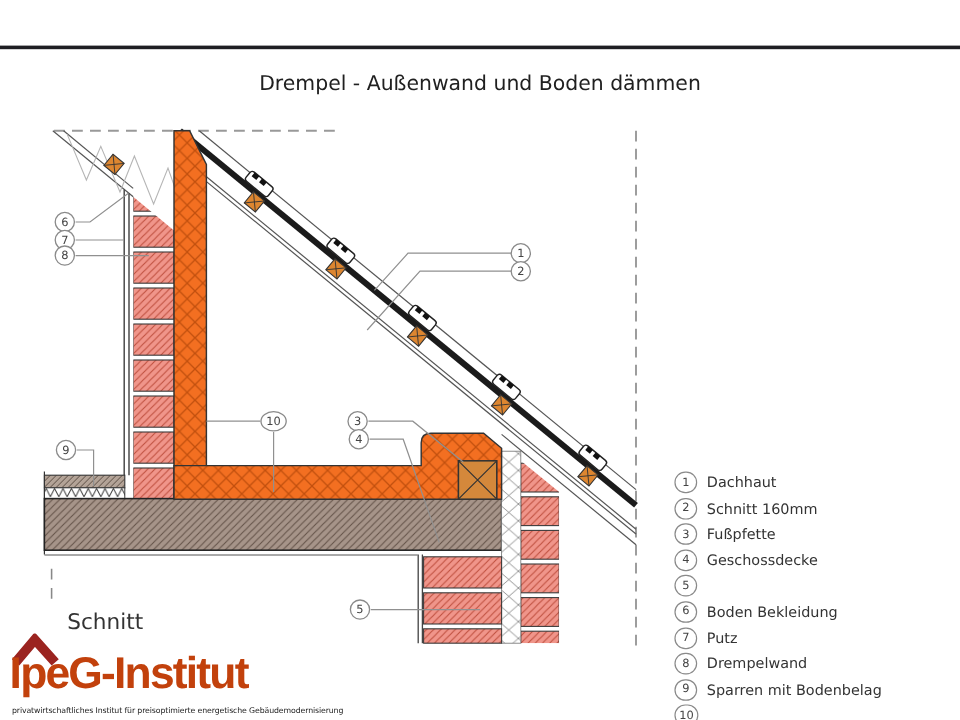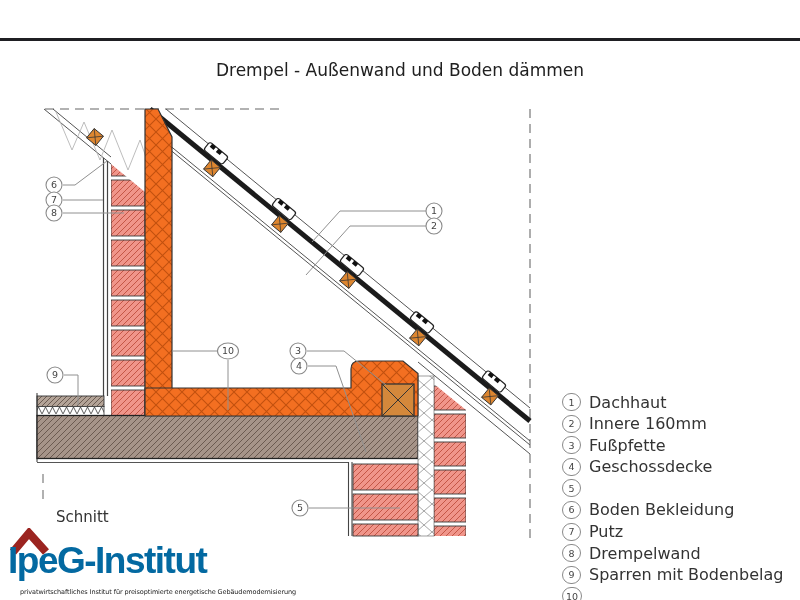--- a/index.html
+++ b/index.html
@@ -4,34 +4,34 @@
 <style>
   html,body{margin:0;padding:0;background:#ffffff;}
   #page{position:relative;width:800px;height:600px;background:#ffffff;overflow:hidden;
         font-family:"DejaVu Sans","Liberation Sans",sans-serif;margin-top:28px;}
   .frame-line{position:absolute;left:0;width:800px;height:3px;background:#1f1f23;}
   #frame-top{top:10px;}
   #frame-bottom{top:588px;}
   #title-block{position:absolute;top:31px;left:0;width:800px;text-align:center;
                font-size:17px;line-height:1.32;color:#202020;}
   #drawing-svg{position:absolute;top:0;left:0;}
-  #schnitt-label{position:absolute;left:56px;top:480px;font-size:15px;color:#333;}
+  #schnitt-label{position:absolute;left:56px;top:480px;font-size:18px;color:#333;}
   
   #legend{position:absolute;left:562px;top:365px;display:flex;flex-direction:column;gap:3.6px;}
   .legend-row{display:flex;align-items:center;gap:8px;height:18px;}
   .legend-circle{display:inline-flex;align-items:center;justify-content:center;
                  min-width:11px;height:16px;padding:0 3px;border:1.2px solid #8a8a8a;
                  border-radius:10px;font-size:9.5px;color:#444;background:#fff;}
-  .legend-label{font-size:16px;color:#333;white-space:nowrap;}
+  .legend-label{font-size:12px;color:#333;white-space:nowrap;}
   
   #logo{position:absolute;left:6px;top:496px;width:280px;height:86px;}
   #logo-caret{position:absolute;left:2px;top:4px;}
   #logo-name{position:absolute;left:2px;top:16px;font-family:"Liberation Sans",sans-serif;
-             font-weight:bold;font-size:37px;letter-spacing:-1.5px;color:#0369a1;}
-  #logo-tagline{position:absolute;left:14px;top:64px;font-size:6.5px;letter-spacing:-0.1px;color:#222;white-space:nowrap;}
+             font-weight:bold;font-size:37px;letter-spacing:-1.5px;color:#c2410c;}
+  #logo-tagline{position:absolute;left:4px;top:64px;font-size:6.5px;letter-spacing:-0.1px;color:#222;white-space:nowrap;}
 </style>
 </head>
 <body>
 
 <div id="page">
 
   <div id="frame-top" class="frame-line"></div>
   <div id="frame-bottom" class="frame-line"></div>
 
   <div id="title-block">
@@ -266,21 +266,21 @@
 
   <div id="schnitt-label">Schnitt</div>
 
   <div id="legend">
     <div class="legend-row">
         <span class="legend-circle">1</span>
         <span class="legend-label">Dachhaut</span>
       </div>
     <div class="legend-row">
         <span class="legend-circle">2</span>
-        <span class="legend-label">Innere 160mm</span>
+        <span class="legend-label">Schnitt 160mm</span>
       </div>
     <div class="legend-row">
         <span class="legend-circle">3</span>
         <span class="legend-label">Fußpfette</span>
       </div>
     <div class="legend-row">
         <span class="legend-circle">4</span>
         <span class="legend-label">Geschossdecke</span>
       </div>
     <div class="legend-row">

